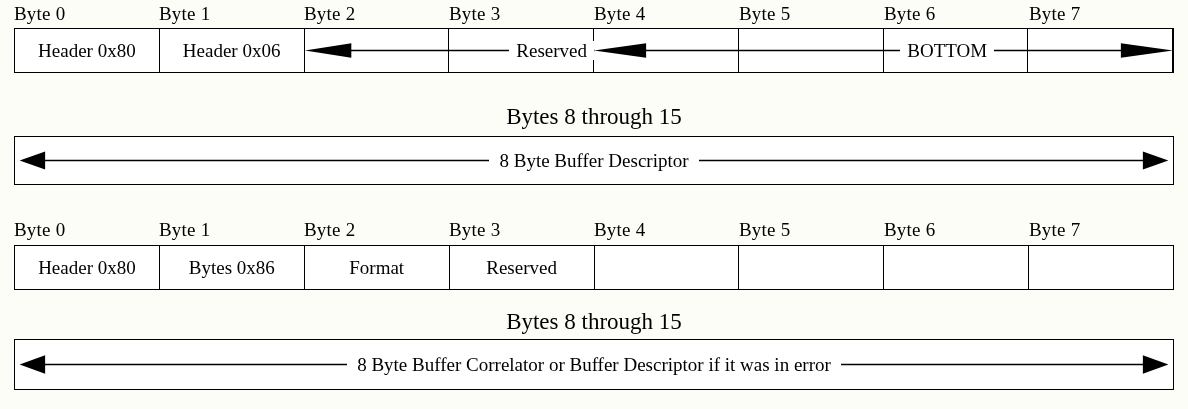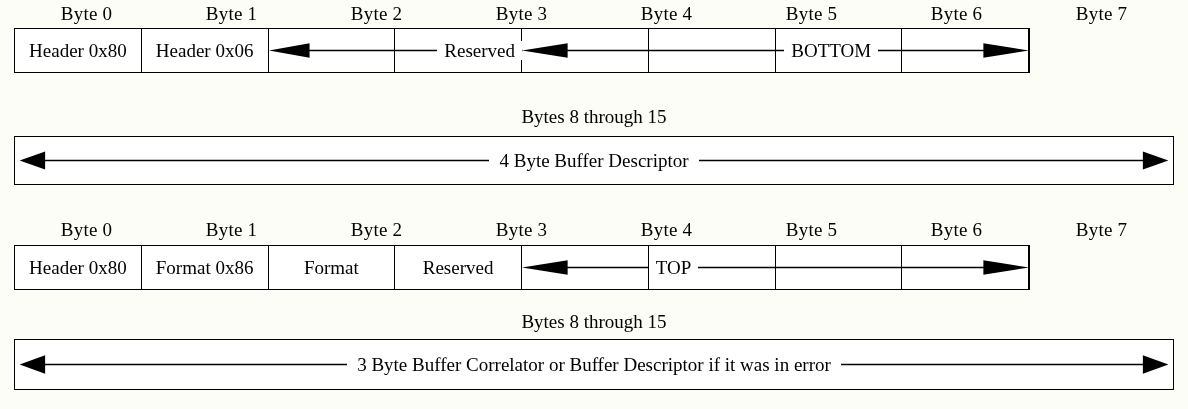--- a/index.html
+++ b/index.html
@@ -26,32 +26,31 @@
   .byte-labels {
     position: absolute;
     left: 14px;
     width: 1160px;
     display: flex;
     height: 26px;
     align-items: flex-start;
   }
   .byte-labels .byte-label {
     flex: 1 1 0;
-    text-align: center;
     font-size: 19px;
     line-height: 24px;
     letter-spacing: 0.2px;
     white-space: nowrap;
   }
 
   
   .byte-table {
     position: absolute;
     left: 14px;
-    width: 1016px;
+    width: 1160px;
     height: 45px;
     border: 1.6px solid #000;
     box-sizing: border-box;
     display: flex;
     background: #fff;
   }
   .byte-cell {
     flex: 1 1 0;
     position: relative;
     border-right: 1.5px solid #000;
@@ -91,21 +90,21 @@
     z-index: 1;
     overflow: visible;
   }
 
   
   .wide-title {
     position: absolute;
     width: 1160px;
     left: 14px;
     text-align: center;
-    font-size: 19px;
+    font-size: 23px;
     line-height: 24px;
     white-space: nowrap;
   }
   .wide-box {
     position: absolute;
     left: 14px;
     width: 1160px;
     border: 1.6px solid #000;
     box-sizing: border-box;
     background: #fff;
@@ -186,57 +185,49 @@
     </div>
   </div>
 
   <div class="wide-title" id="title-2">Bytes 8 through 15</div>
   <div class="wide-box" id="box-2">
     <svg viewBox="0 0 1000 49" preserveAspectRatio="none">
       <line x1="14" y1="24.5" x2="986" y2="24.5" stroke="#000" stroke-width="1.3" vector-effect="non-scaling-stroke"></line>
       <polygon points="4,24.5 26,15 26,34" fill="#000"></polygon>
       <polygon points="996,24.5 974,15 974,34" fill="#000"></polygon>
     </svg>
-    <span class="wide-text">4 Byte Buffer Descriptor</span>
+    <span class="wide-text">8 Byte Buffer Descriptor</span>
   </div>
 
   <div class="byte-labels" id="labels-3">
     <div class="byte-label">Byte 0</div>
     <div class="byte-label">Byte 1</div>
     <div class="byte-label">Byte 2</div>
     <div class="byte-label">Byte 3</div>
     <div class="byte-label">Byte 4</div>
     <div class="byte-label">Byte 5</div>
     <div class="byte-label">Byte 6</div>
     <div class="byte-label">Byte 7</div>
   </div>
 
   <div class="byte-table" id="table-3">
     <div class="byte-cell">Header 0x80</div>
-    <div class="byte-cell">Format 0x86</div>
+    <div class="byte-cell">Bytes 0x86</div>
     <div class="byte-cell">Format</div>
     <div class="byte-cell">Reserved</div>
     <div class="byte-cell"></div>
     <div class="byte-cell"></div>
     <div class="byte-cell"></div>
     <div class="byte-cell"></div>
 
-    <div class="span-overlay" style="left:50%; width:50%; justify-content:flex-start;">
-      <svg viewBox="0 0 100 45" preserveAspectRatio="none">
-        <line x1="3" y1="22.5" x2="97" y2="22.5" stroke="#000" stroke-width="1.3" vector-effect="non-scaling-stroke"></line>
-        <polygon points="0,22.5 9,15 9,30" fill="#000"></polygon>
-        <polygon points="100,22.5 91,15 91,30" fill="#000"></polygon>
-      </svg>
-      <span class="span-text" style="margin-left:25%;">TOP</span>
-    </div>
   </div>
 
   <div class="wide-title" id="title-4">Bytes 8 through 15</div>
   <div class="wide-box" id="box-4">
     <svg viewBox="0 0 1000 51" preserveAspectRatio="none">
       <line x1="14" y1="25.5" x2="986" y2="25.5" stroke="#000" stroke-width="1.3" vector-effect="non-scaling-stroke"></line>
       <polygon points="4,25.5 26,16 26,35" fill="#000"></polygon>
       <polygon points="996,25.5 974,16 974,35" fill="#000"></polygon>
     </svg>
-    <span class="wide-text">3 Byte Buffer Correlator or Buffer Descriptor if it was in error</span>
+    <span class="wide-text">8 Byte Buffer Correlator or Buffer Descriptor if it was in error</span>
   </div>
 
 </div>
 
 </body></html>

